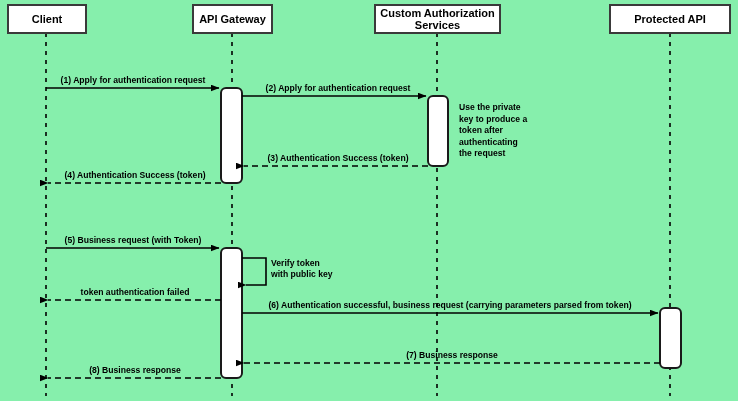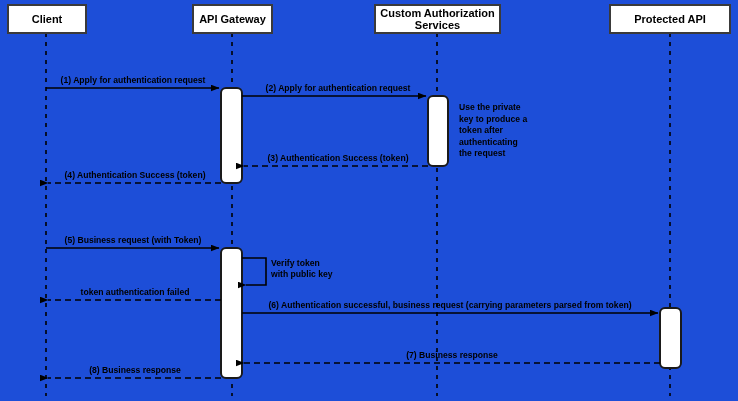--- a/index.html
+++ b/index.html
@@ -8,21 +8,21 @@
     background: #ffffff;
   }
   body {
     font-family: "Liberation Sans", sans-serif;
     color: #000000;
   }
   #diagram-root {
     position: relative;
     width: 738px;
     height: 401px;
-    background: #1d4ed8;
+    background: #86efac;
     overflow: hidden;
   }
   svg#seq-svg {
     display: block;
     width: 738px;
     height: 401px;
   }
   .lifeline-box rect {
     fill: #ffffff;
     stroke: #3a3a3a;

